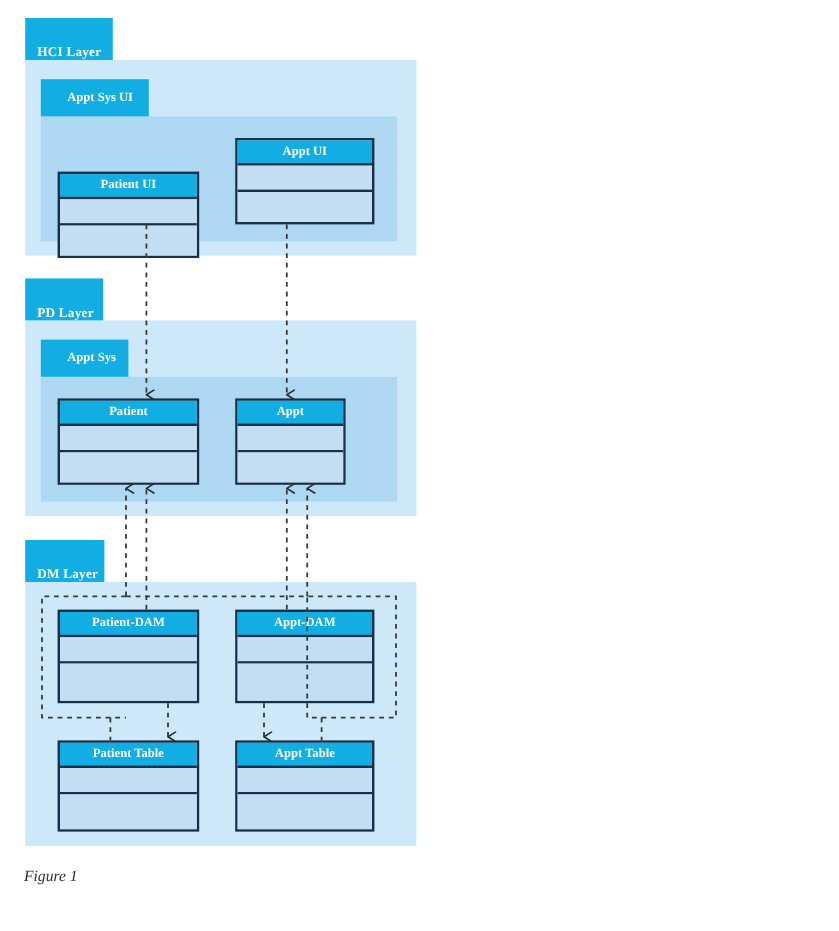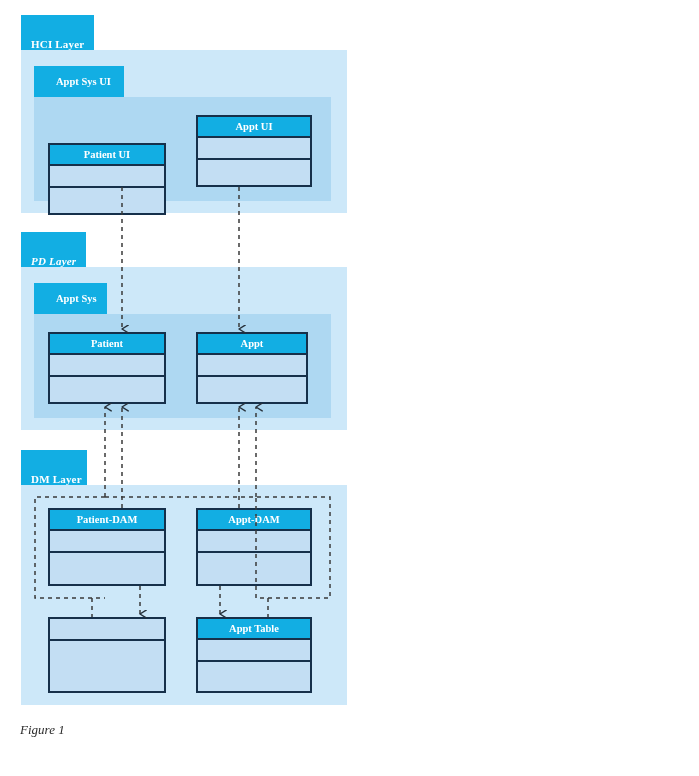--- a/index.html
+++ b/index.html
@@ -150,35 +150,35 @@
   <div class="uml-class" style="left:196px; top:115px; width:116px; height:72px;">
     <div class="uml-name">Appt UI</div>
     <div class="uml-attr"></div>
     <div class="uml-ops"></div>
   </div>
 
   <div class="layer-body" style="left:21px; top:267px; width:326px; height:163px;"></div>
 
   <div class="subsys-body" style="left:34px; top:314px; width:297px; height:104px;"></div>
 
-  <div class="layer-tab" style="left:21px; top:232px; width:65px; height:35px;font-style:italic;">
+  <div class="layer-tab" style="left:21px; top:232px; width:65px; height:35px;">
     <span>PD Layer</span>
   </div>
 
   <div class="subsys-tab" style="left:34px; top:283px; width:73px; height:31px;">
     <span>Appt Sys</span>
   </div>
 
   <div class="uml-class" style="left:48px; top:332px; width:118px; height:72px;">
     <div class="uml-name">Patient</div>
     <div class="uml-attr"></div>
     <div class="uml-ops"></div>
   </div>
 
-  <div class="uml-class" style="left:196px; top:332px; width:112px; height:72px;">
+  <div class="uml-class" style="left:196px; top:332px; width:92px; height:72px;">
     <div class="uml-name">Appt</div>
     <div class="uml-attr"></div>
     <div class="uml-ops"></div>
   </div>
 
   <div class="layer-body" style="left:21px; top:485px; width:326px; height:220px;"></div>
 
   <div class="layer-tab" style="left:21px; top:450px; width:66px; height:35px;">
     <span>DM Layer</span>
   </div>
@@ -189,20 +189,21 @@
     <div class="uml-ops"></div>
   </div>
 
   <div class="uml-class" style="left:48px; top:508px; width:118px; height:78px;">
     <div class="uml-name">Patient-DAM</div>
     <div class="uml-attr"></div>
     <div class="uml-ops"></div>
   </div>
 
   <div class="uml-class" style="left:48px; top:617px; width:118px; height:76px;">
+    <div class="uml-name">Patient Table</div>
     <div class="uml-attr"></div>
     <div class="uml-ops"></div>
   </div>
 
   <div class="uml-class" style="left:196px; top:617px; width:116px; height:76px;">
     <div class="uml-name">Appt Table</div>
     <div class="uml-attr"></div>
     <div class="uml-ops"></div>
   </div>
 

